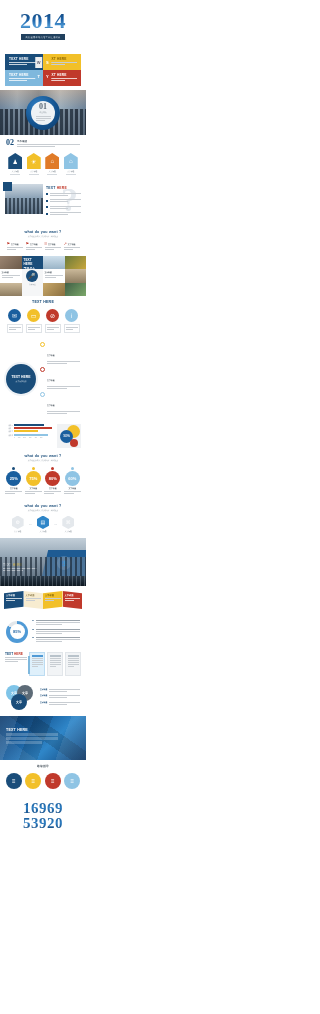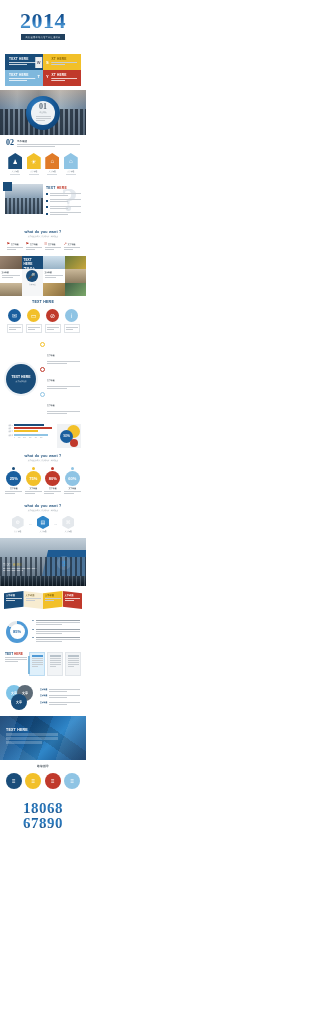--- a/index.html
+++ b/index.html
@@ -801,17 +801,17 @@
     </div>
     <div class="tiles">
       <div class="tile t1">≡</div>
       <div class="tile t2">≡</div>
       <div class="tile t3">≡</div>
       <div class="tile t4">≡</div>
     </div>
   </div>
 
   <div class="sec numbers">
-    <div>18068</div>
-    <div>67890</div>
+    <div>16969</div>
+    <div>53920</div>
   </div>
 
 </div>
 
 </body></html>

